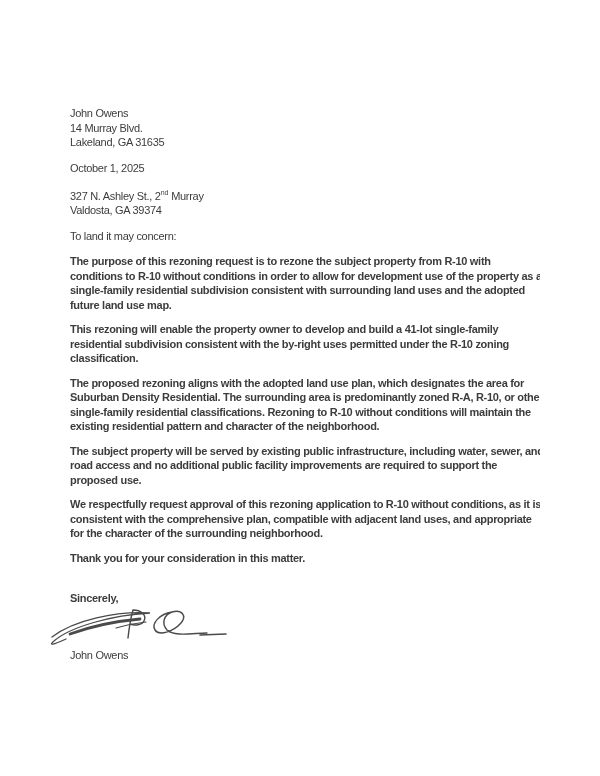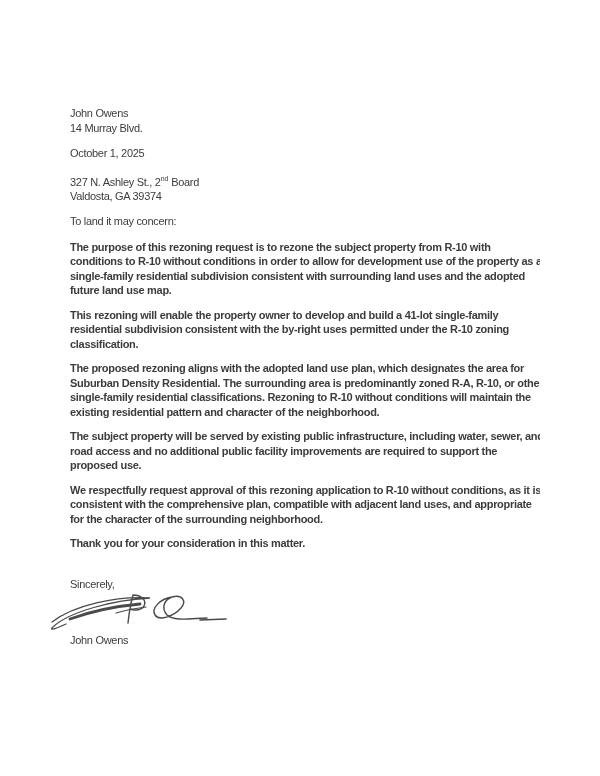--- a/index.html
+++ b/index.html
@@ -21,21 +21,21 @@
     left: 70px;
     top: 106px;
     width: 476px;
     font-size: 11px;
     line-height: 14.5px;
     letter-spacing: -0.3px;
   }
   .block { margin: 0 0 11px 0; }
   .para  { margin: 0 0 10px 0; font-weight: bold; }
   .line  { margin: 0; }
-  .valediction { margin-top: 26px; margin-bottom: 0; }
+  .valediction { margin-top: 26px; margin-bottom: 0; font-weight: bold; }
   sup.ordinal {
     font-size: 7px;
     vertical-align: super;
     letter-spacing: 0;
   }
   .signature-wrap {
     margin-left: -26px;
     margin-top: 2px;
     margin-bottom: -4px;
     height: 42px;
@@ -45,26 +45,27 @@
 </style>
 </head>
 <body>
 
 <div class="page">
   <div class="letter">
 
     <div class="block">
       <div class="line">John Owens</div>
       <div class="line">14 Murray Blvd.</div>
+      <div class="line">Lakeland, GA 31635</div>
     </div>
 
     <div class="block">October 1, 2025</div>
 
     <div class="block">
-      <div class="line"><span>327 N. Ashley St., 2</span><sup class="ordinal">nd</sup><span> Board</span></div>
+      <div class="line"><span>327 N. Ashley St., 2</span><sup class="ordinal">nd</sup><span> Murray</span></div>
       <div class="line">Valdosta, GA 39374</div>
     </div>
 
     <div class="block">To land it may concern:</div>
 
     <p class="para">The purpose of this rezoning request is to rezone the subject property from R-10 with conditions to R-10 without conditions in order to allow for development use of the property as a single-family residential subdivision consistent with surrounding land uses and the adopted future land use map.</p>
     <p class="para">This rezoning will enable the property owner to develop and build a 41-lot single-family residential subdivision consistent with the by-right uses permitted under the R-10 zoning classification.</p>
     <p class="para">The proposed rezoning aligns with the adopted land use plan, which designates the area for Suburban Density Residential. The surrounding area is predominantly zoned R-A, R-10, or other single-family residential classifications. Rezoning to R-10 without conditions will maintain the existing residential pattern and character of the neighborhood.</p>
     <p class="para">The subject property will be served by existing public infrastructure, including water, sewer, and road access and no additional public facility improvements are required to support the proposed use.</p>
     <p class="para">We respectfully request approval of this rezoning application to R-10 without conditions, as it is consistent with the comprehensive plan, compatible with adjacent land uses, and appropriate for the character of the surrounding neighborhood.</p>

